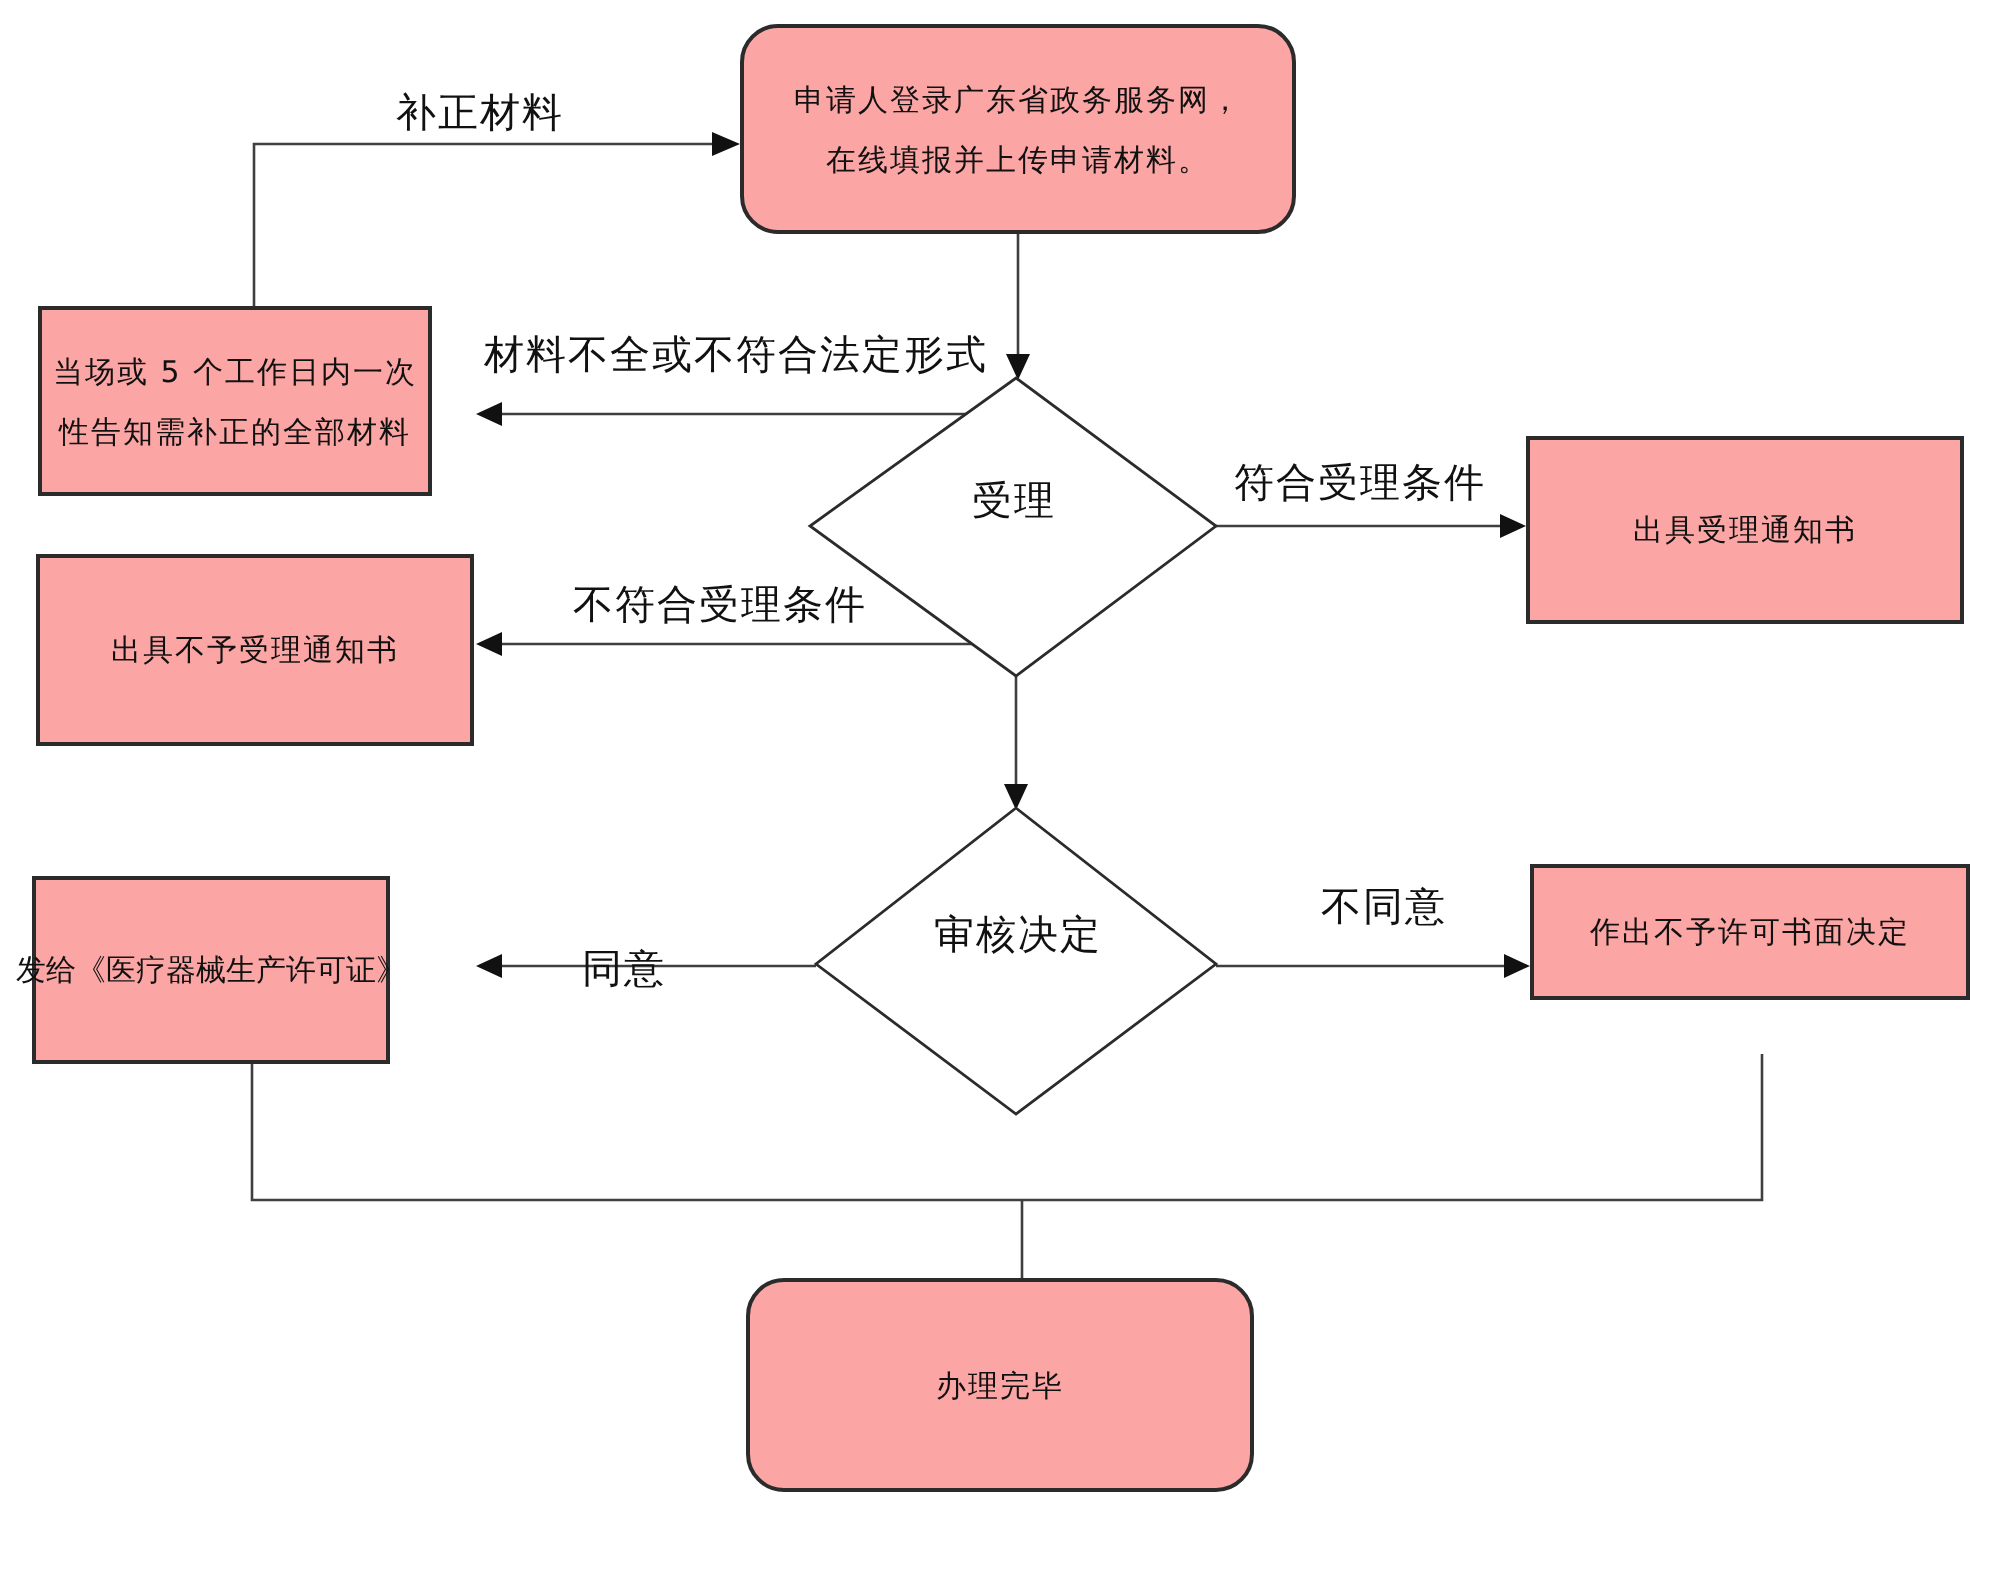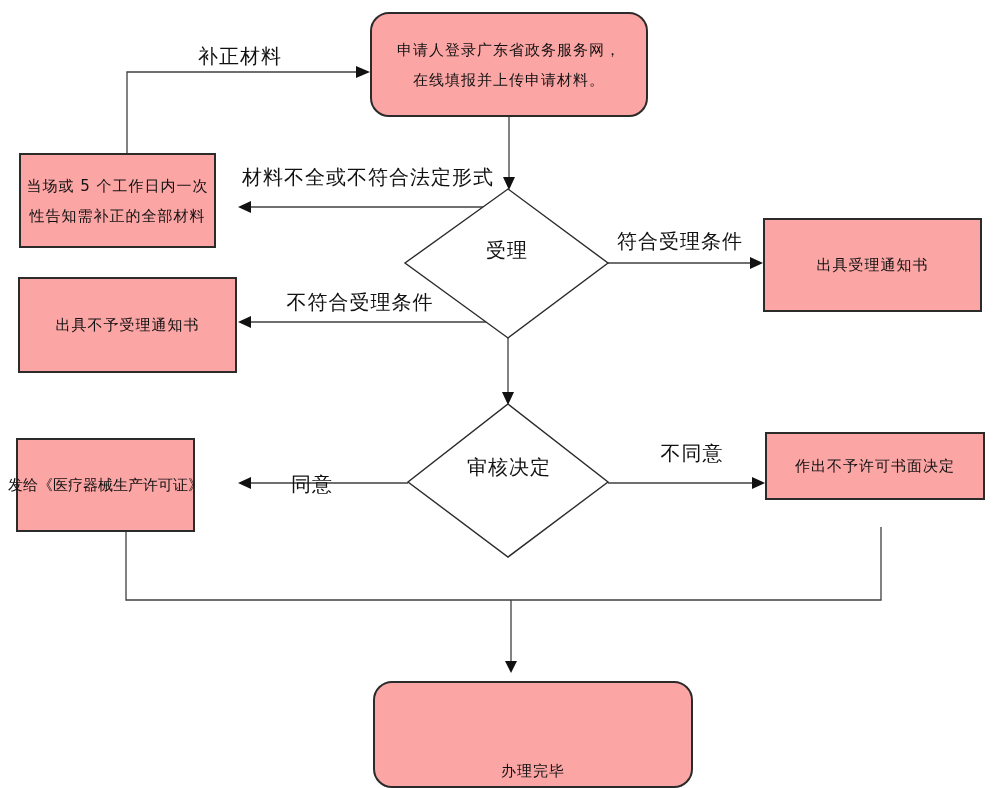--- a/index.html
+++ b/index.html
@@ -101,21 +101,21 @@
   </div>
 
   <div class="node" style="left:16px;top:438px;width:179px;height:94px;">
     <div class="nline" style="letter-spacing:0;">发给《医疗器械生产许可证》</div>
   </div>
 
   <div class="node" style="left:765px;top:432px;width:220px;height:68px;text-align:center;">
     <div class="nline">作出不予许可书面决定</div>
   </div>
 
-  <div class="node rounded" style="left:373px;top:681px;width:320px;height:107px;justify-content:flex-end;">
+  <div class="node rounded" style="left:373px;top:639px;width:254px;height:107px;">
     <div class="nline">办理完毕</div>
   </div>
 
   <div class="float-label" style="left:507px;top:240px;text-align:center;">受理</div>
   <div class="float-label" style="left:509px;top:457px;">审核决定</div>
 
   <div class="float-label" style="left:240px;top:46px;">补正材料</div>
   <div class="float-label" style="left:368px;top:167px;">材料不全或不符合法定形式</div>
   <div class="float-label" style="left:680px;top:231px;">符合受理条件</div>
   <div class="float-label" style="left:360px;top:292px;">不符合受理条件</div>

